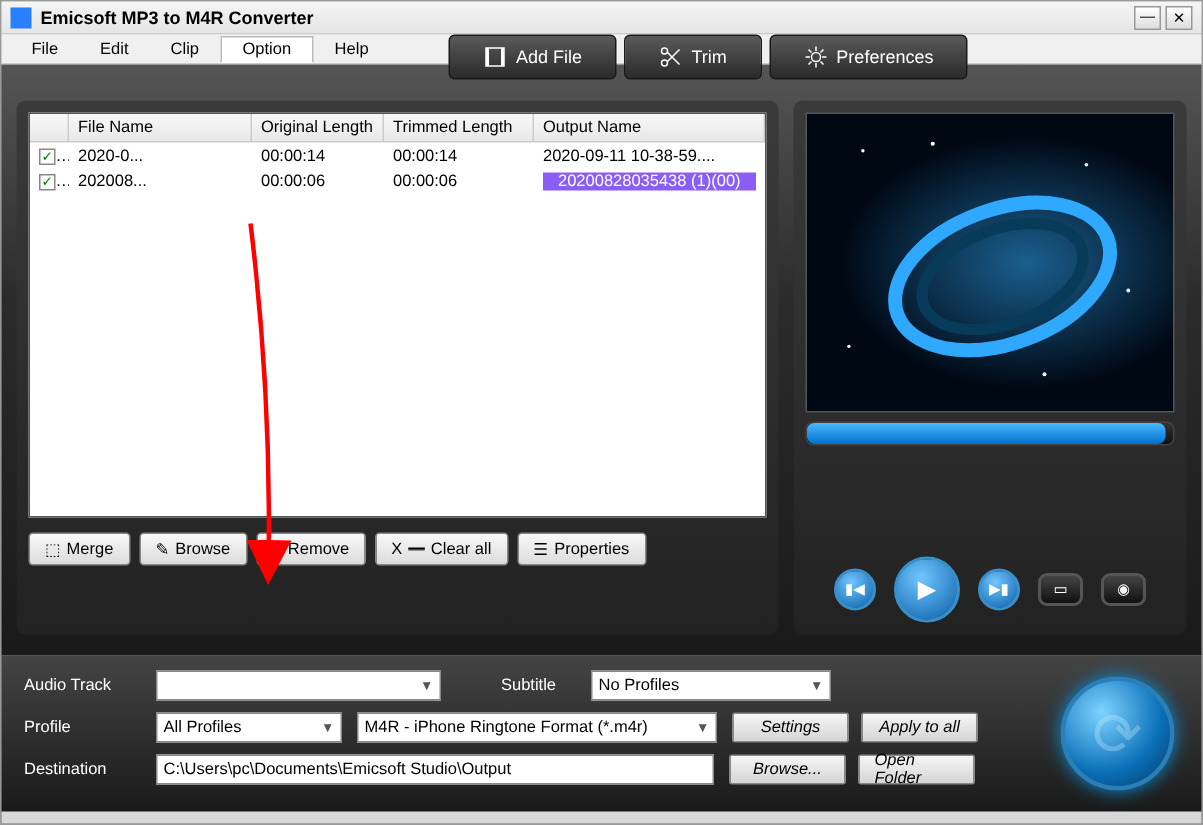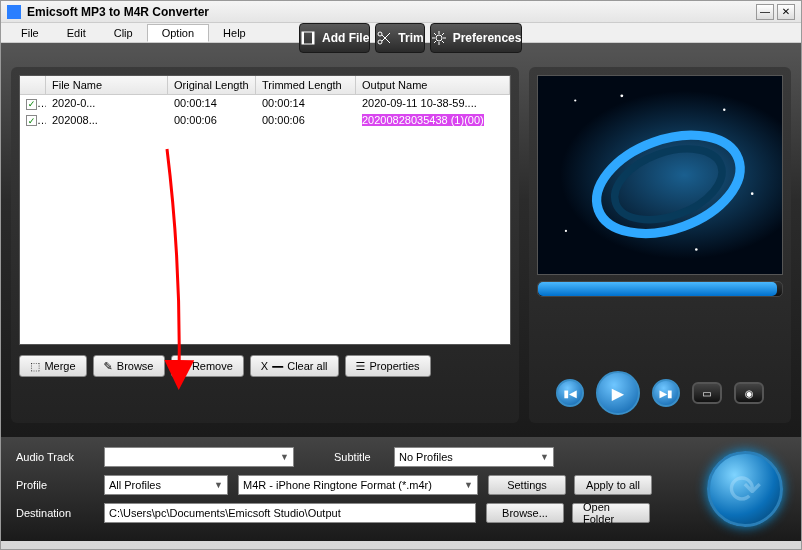--- a/index.html
+++ b/index.html
@@ -8,51 +8,51 @@
 .titlebar { height: 22px; background: linear-gradient(180deg, #f5f5f5, #e5e5e5); display: flex; align-items: center; padding: 0 6px; border-bottom: 1px solid #ccc; }
 .app-icon { width: 14px; height: 14px; background: #2a7fff; margin-right: 6px; }
 .title { font-weight: bold; font-size: 12px; flex: 1; }
 .window-controls { display: flex; gap: 3px; }
 .window-btn { width: 18px; height: 16px; background: linear-gradient(180deg, #fff, #ddd); border: 1px solid #999; display: flex; align-items: center; justify-content: center; font-size: 10px; cursor: pointer; }
 .menubar { height: 20px; background: #f0f0f0; display: flex; align-items: center; padding: 0 6px; border-bottom: 1px solid #ccc; }
 .menu-item { padding: 2px 14px; cursor: pointer; }
 .menu-item.active { background: #fff; border: 1px solid #bbb; border-bottom: 1px solid #fff; }
 .toolbar-area { background: linear-gradient(180deg, #555, #2b2b2b 40%, #1a1a1a); padding: 4px 10px 14px; position: relative; }
 .top-btns { display: flex; gap: 5px; position: absolute; left: 298px; top: -20px; }
-.top-btn { height: 30px; padding: 0 0; display: flex; align-items: center; gap: 6px; background: linear-gradient(180deg, #5a5a5a, #2a2a2a); border: 1px solid #1a1a1a; border-radius: 4px; color: #fff; font-size: 12px; cursor: pointer; font-weight: bold; }
+.top-btn { height: 30px; padding: 0 22px; display: flex; align-items: center; gap: 6px; background: linear-gradient(180deg, #5a5a5a, #2a2a2a); border: 1px solid #1a1a1a; border-radius: 4px; color: #fff; font-size: 12px; cursor: pointer; font-weight: normal; }
 .top-btn svg { width: 16px; height: 16px; fill: #fff; }
 .main-split { display: flex; gap: 10px; padding-top: 20px; justify-content: space-between; }
 .left-panel { flex: 1; background: linear-gradient(180deg, #3a3a3a, #222); border-radius: 6px; padding: 8px; }
 .file-list { background: #fff; height: 270px; border: 1px solid #555; }
 .file-header { display: flex; background: linear-gradient(180deg, #f8f8f8, #e8e8e8); border-bottom: 1px solid #ccc; }
 .fh-col { padding: 3px 6px; border-right: 1px solid #ccc; font-size: 11px; }
 .c1 { width: 26px; } .c2 { width: 122px; } .c3 { width: 88px; } .c4 { width: 100px; } .c5 { flex: 1; }
 .file-row { display: flex; align-items: center; font-size: 11px; }
 .fr-col { padding: 2px 6px; white-space: nowrap; overflow: hidden; text-overflow: ellipsis; }
 .chk { width: 11px; height: 11px; border: 1px solid #888; display: inline-flex; align-items: center; justify-content: center; font-size: 9px; color: green; background: #fff; }
 .vidicon { width: 14px; height: 10px; background: #4080ff; display: inline-block; margin-left: 2px; }
-.selected-name { background: #d946ef; color: #fff; padding: 0 0; }
+.selected-name { background: #8b5cf6; color: #fff; padding: 0 10px; }
 .list-btns { display: flex; gap: 6px; margin-top: 10px; }
 .list-btn { flex: 0 0 auto; height: 22px; padding: 0 10px; display: flex; align-items: center; gap: 4px; background: linear-gradient(180deg, #f8f8f8, #dcdcdc); border: 1px solid #888; border-radius: 3px; font-size: 11px; cursor: pointer; }
 .right-panel { width: 262px; background: linear-gradient(180deg, #3a3a3a, #222); border-radius: 6px; padding: 8px; display: flex; flex-direction: column; }
 .preview { width: 100%; height: 200px; background: radial-gradient(ellipse at 60% 50%, #1a5f8f 0%, #000814 60%); border: 1px solid #555; position: relative; overflow: hidden; }
 .timeline { height: 16px; background: linear-gradient(180deg, #333, #111); border: 1px solid #444; border-radius: 5px; margin-top: 6px; position: relative; }
 .timeline-fill { height: 100%; width: 98%; background: linear-gradient(180deg, #4ab8ff, #0070cc); border-radius: 5px; }
 .pb-margin { height: 60px; }
 .playback-bar { display: flex; align-items: center; justify-content: center; gap: 12px; margin-top: 14px; }
 .pctrl { width: 28px; height: 28px; border-radius: 50%; background: radial-gradient(circle at 40% 30%, #6fc6ff, #0a5fa8); border: 2px solid #3a8fc8; display: flex; align-items: center; justify-content: center; color: #fff; font-size: 10px; cursor: pointer; }
 .pctrl.play { width: 44px; height: 44px; font-size: 16px; }
 .pctrl.dark { background: linear-gradient(180deg, #444, #111); border-color: #555; border-radius: 6px; width: 30px; height: 22px; }
 .bottom-area { background: linear-gradient(180deg, #444, #1a1a1a); padding: 10px 15px; color: #fff; font-size: 11px; }
 .form-row { display: flex; align-items: center; gap: 10px; margin-bottom: 8px; }
 .form-label { width: 78px; }
 .select, .text-input { height: 20px; background: #fff; border: 1px solid #888; color: #000; padding: 0 4px; font-size: 11px; }
 .select { display: flex; align-items: center; justify-content: space-between; }
 .select .arrow { font-size: 9px; color: #555; }
-.btn-sm { height: 20px; padding: 0 10px; background: linear-gradient(180deg, #f5f5f5, #d5d5d5); border: 1px solid #888; border-radius: 2px; font-size: 11px; cursor: pointer; color: #000; display: flex; align-items: center; }
+.btn-sm { height: 20px; padding: 0 10px; background: linear-gradient(180deg, #f5f5f5, #d5d5d5); border: 1px solid #888; border-radius: 2px; font-size: 11px; cursor: pointer; color: #000; display: flex; align-items: center; font-style: italic; }
 .convert-orb { position: absolute; right: 18px; bottom: 22px; width: 76px; height: 76px; border-radius: 50%; background: radial-gradient(circle at 35% 30%, #7fd4ff, #0a6fb8 60%, #043a62); border: 3px solid #2a7fb8; box-shadow: 0 0 12px #0a8fd8; cursor: pointer; display: flex; align-items: center; justify-content: center; }
 .convert-orb-inner { font-size: 40px; color: #bfe8ff; opacity: 0.35; }
 .arrow-anno { position: absolute; left: 148px; top: 142px; pointer-events: none; }
 .row-right { display:flex; gap:8px; }
 </style>
 </head>
 <body>
 
 <div class="window">
 

